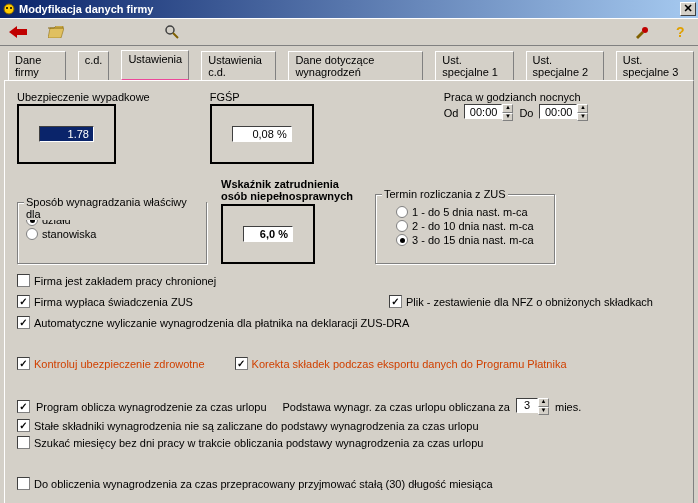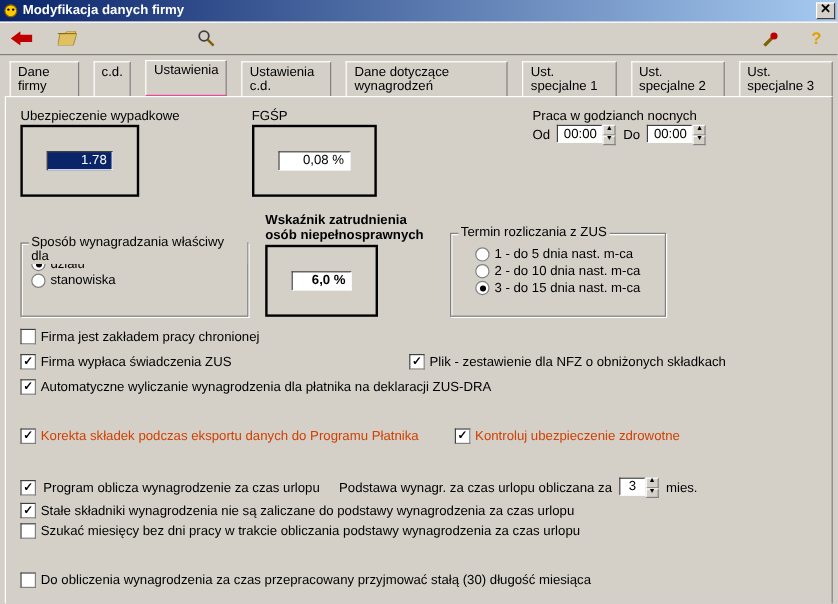--- a/index.html
+++ b/index.html
@@ -278,46 +278,46 @@
           <div class="radio checked"></div>
           <span>3 - do 15 dnia nast. m-ca</span>
         </div>
     </div>
   </div>
 
   <div class="chk-row">
       <div class="chk"></div>
       <span>Firma jest zakładem pracy chronionej</span>
     </div>
-  <div style="display:flex; gap: 28px;">
+  <div style="display:flex; gap: 76px;">
     <div class="chk-row">
         <div class="chk checked"></div>
         <span>Firma wypłaca świadczenia ZUS</span>
       </div>
     <div class="chk-row" style="margin-left:120px">
         <div class="chk checked"></div>
         <span>Plik - zestawienie dla NFZ o obniżonych składkach</span>
       </div>
   </div>
   <div class="chk-row">
       <div class="chk checked"></div>
       <span>Automatyczne wyliczanie wynagrodzenia dla płatnika na deklaracji ZUS-DRA</span>
     </div>
 
   <div class="section-gap"></div>
   <div class="section-gap"></div>
 
   <div style="display:flex; gap: 30px;">
     <div class="chk-row">
         <div class="chk checked"></div>
-        <span class="orange">Korekta składek podczas eksportu danych do Programu Płatnika</span>
+        <span class="orange">Kontroluj ubezpieczenie zdrowotne</span>
       </div>
     <div class="chk-row">
         <div class="chk checked"></div>
-        <span class="orange">Kontroluj ubezpieczenie zdrowotne</span>
+        <span class="orange">Korekta składek podczas eksportu danych do Programu Płatnika</span>
       </div>
   </div>
 
   <div class="section-gap"></div>
   <div class="section-gap"></div>
 
   <div class="chk-row row-flex">
     <div class="chk checked"></div>
     <span>Program oblicza wynagrodzenie za czas urlopu</span>
     <span style="margin-left:10px">Podstawa wynagr. za czas urlopu obliczana za</span>

